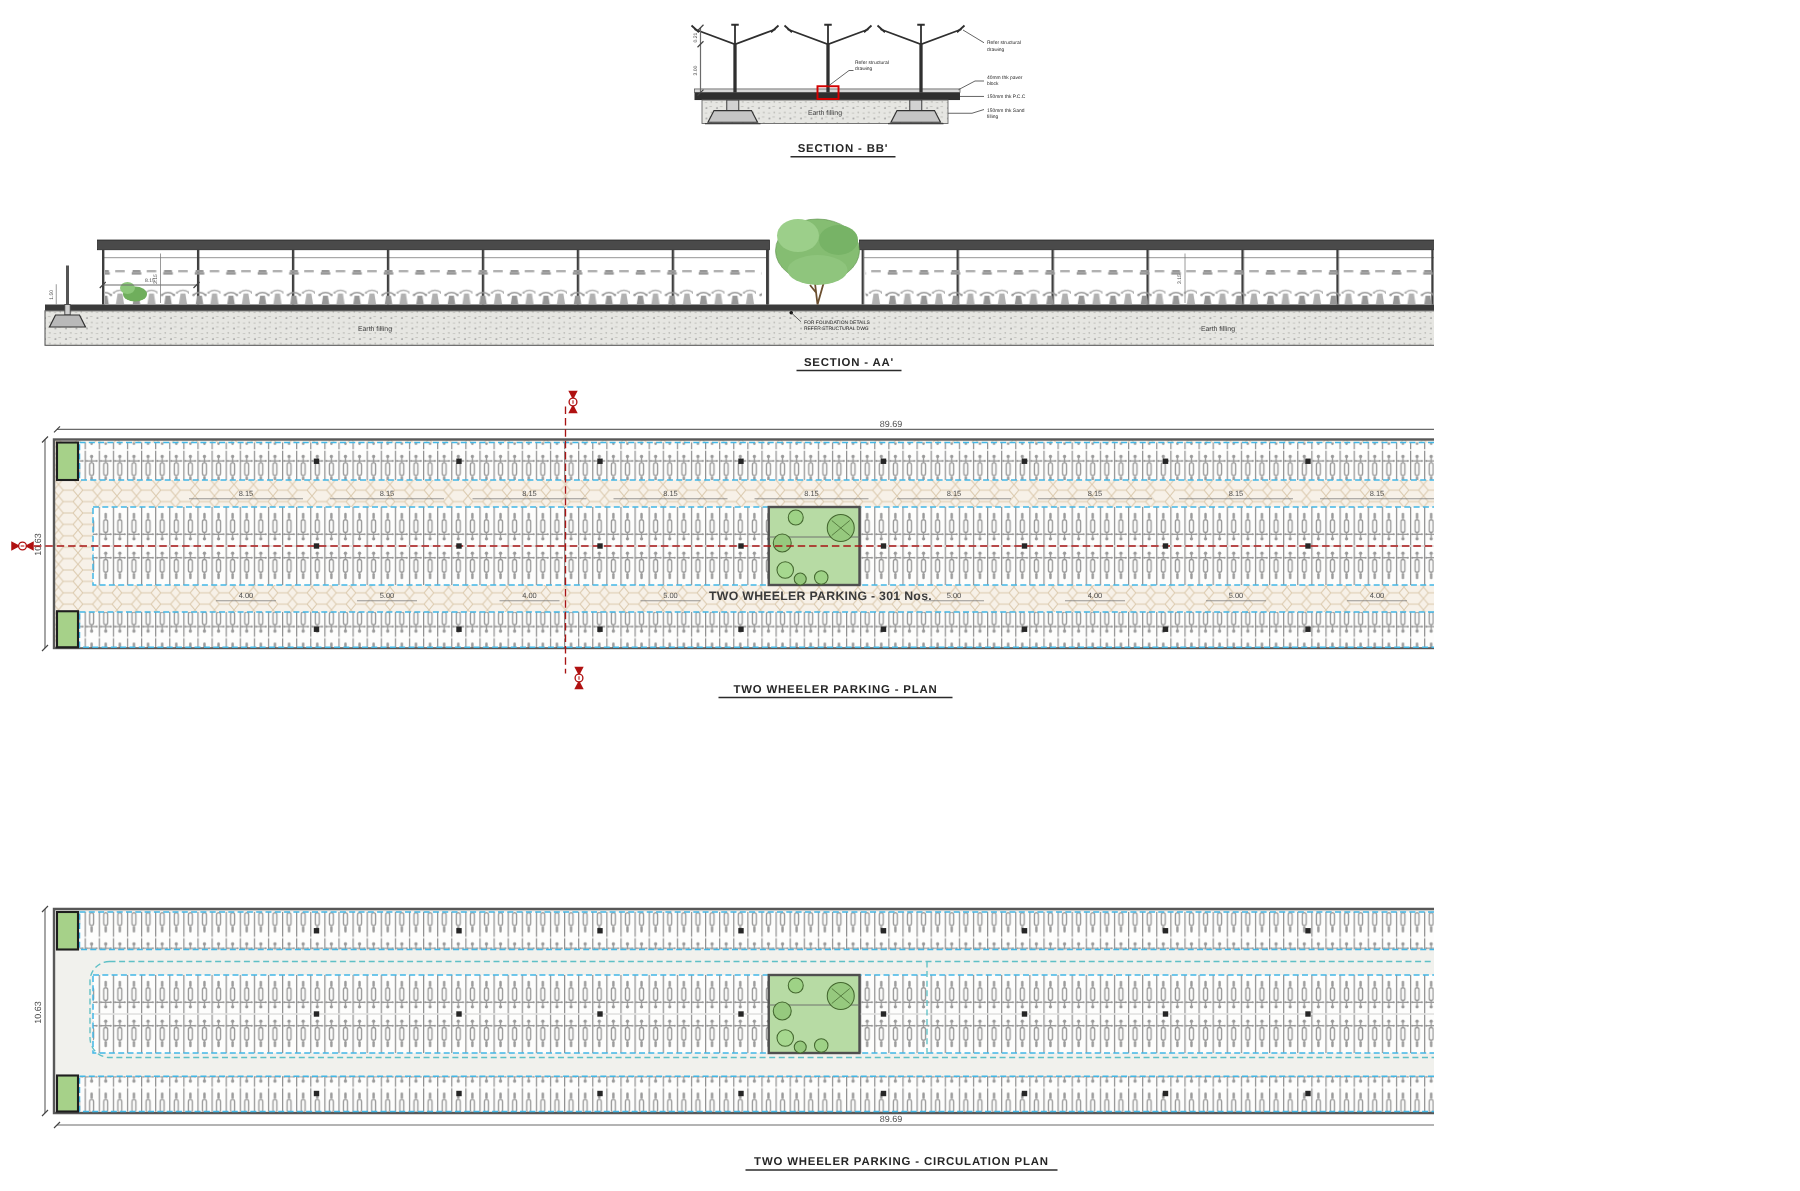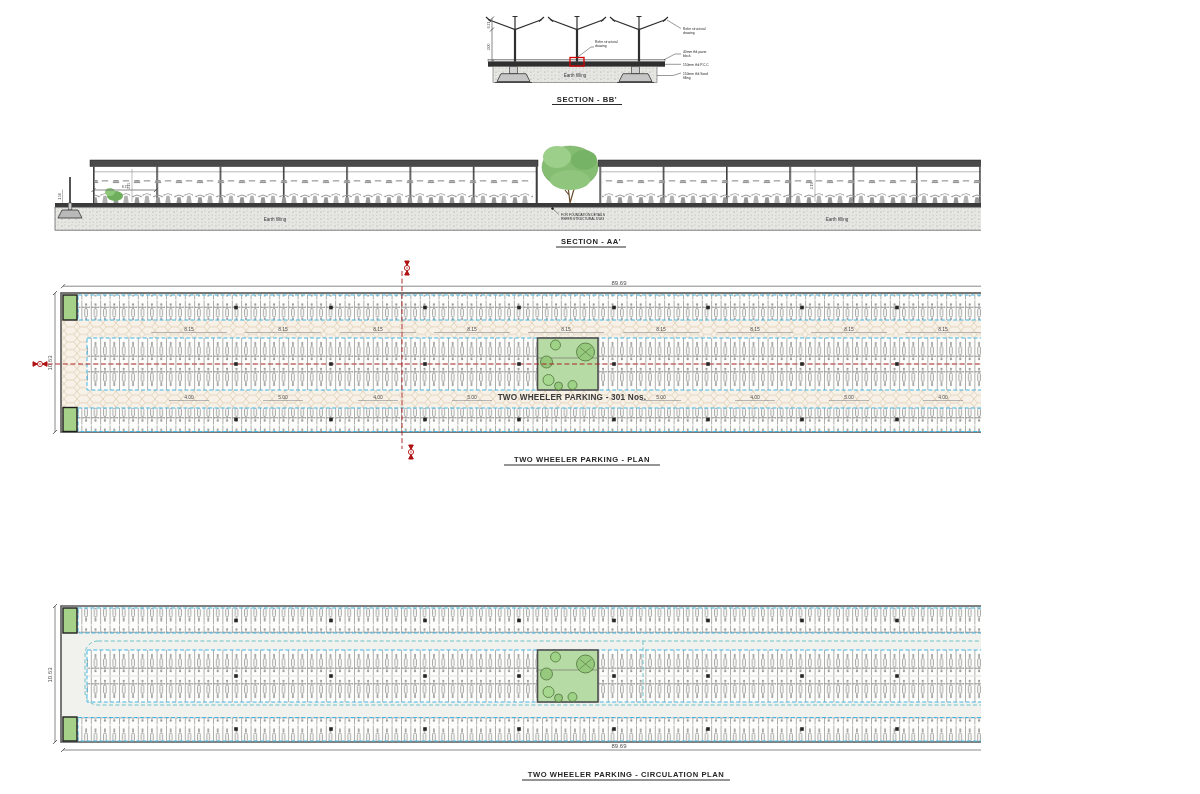--- a/index.html
+++ b/index.html
@@ -1,17 +1,17 @@
 <!DOCTYPE html>
 <html><head>
 <meta charset="utf-8">
 <style>
   html,body{margin:0;padding:0;background:#fff;}
   .sheet{position:relative;width:956px;height:794px;background:#fff;overflow:hidden;
-         font-family:"Liberation Sans", sans-serif;margin-left:25px;}
+         font-family:"Liberation Sans", sans-serif;}
   svg{display:block}
   text{font-family:"Liberation Sans", sans-serif;}
   .t-dim{font-size:5px;fill:#4e4e4e}
   .t-dim6{font-size:6px;fill:#4e4e4e}
   .t-dimxs{font-size:3.4px;fill:#4e4e4e}
   .t-callout{font-size:3.3px;fill:#262626}
   .t-earthsm{font-size:4.6px;fill:#3d3d3d}
   .t-title{font-size:7.6px;font-weight:700;fill:#262626;letter-spacing:.55px}
   .t-cap{font-size:8.2px;font-weight:700;fill:#3a3a3a;letter-spacing:.2px}
   .t-office{font-size:7px;font-weight:700;fill:#1c1c1c;letter-spacing:.6px}

